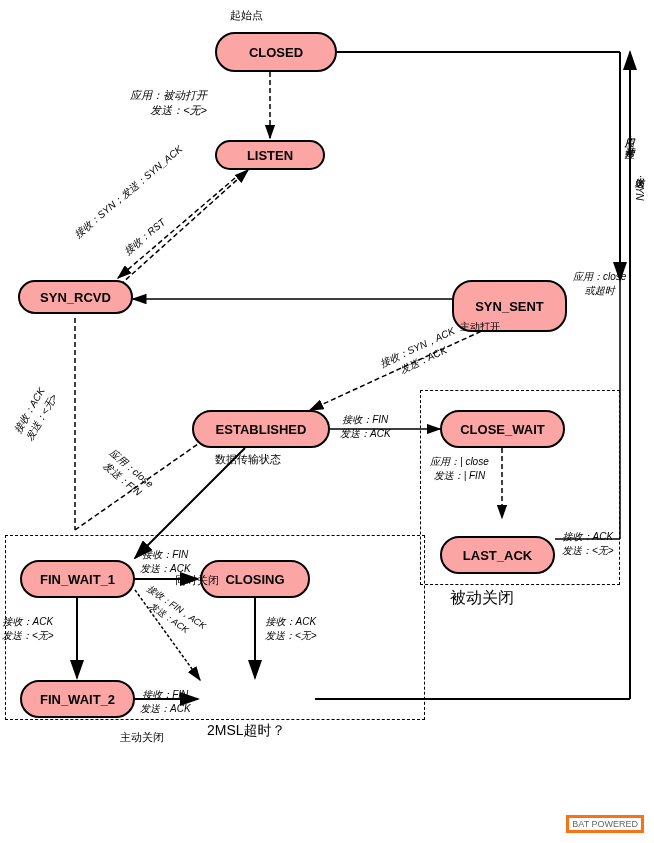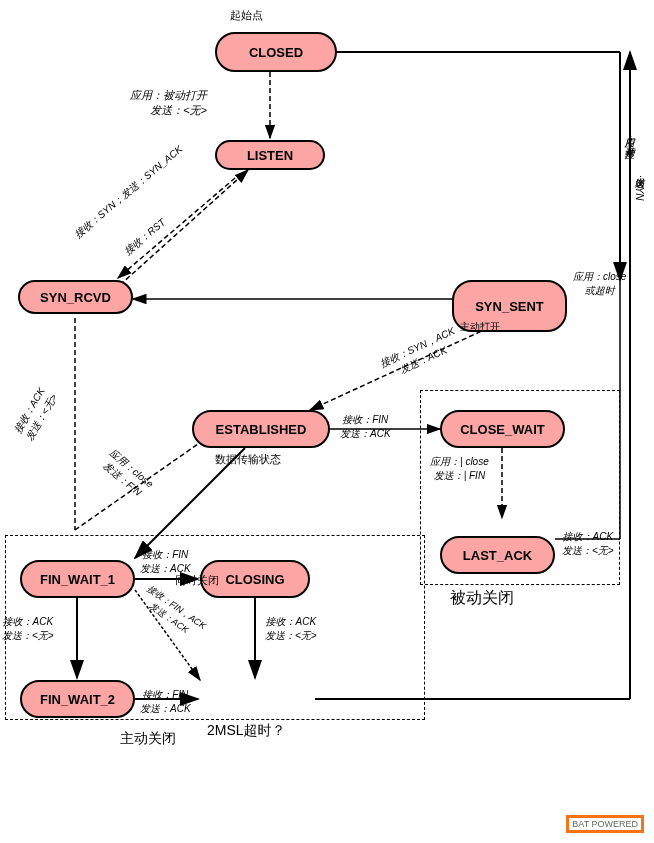--- a/index.html
+++ b/index.html
@@ -257,17 +257,17 @@
     <div>接收：FIN</div>
     <div>发送：ACK</div>
   </div>
 
   <div class="label label-normal" style="left:207px; top:722px; font-size:14px;text-align:center;">2MSL超时？</div>
 
   <div class="label label-normal" style="left:175px; top:537px; font-size:11px;margin-top:36px;">同时关闭</div>
 
   <div class="label label-normal" style="left:450px; top:588px; font-size:16px;">被动关闭</div>
 
-  <div class="label label-normal" style="left:120px; top:730px; font-size:14px;">主动关闭</div>
+  <div class="label label-normal" style="left:120px; top:730px; font-size:11px;">主动关闭</div>
 
   <div class="watermark">BAT POWERED</div>
 
 </div>
 
 </body></html>

